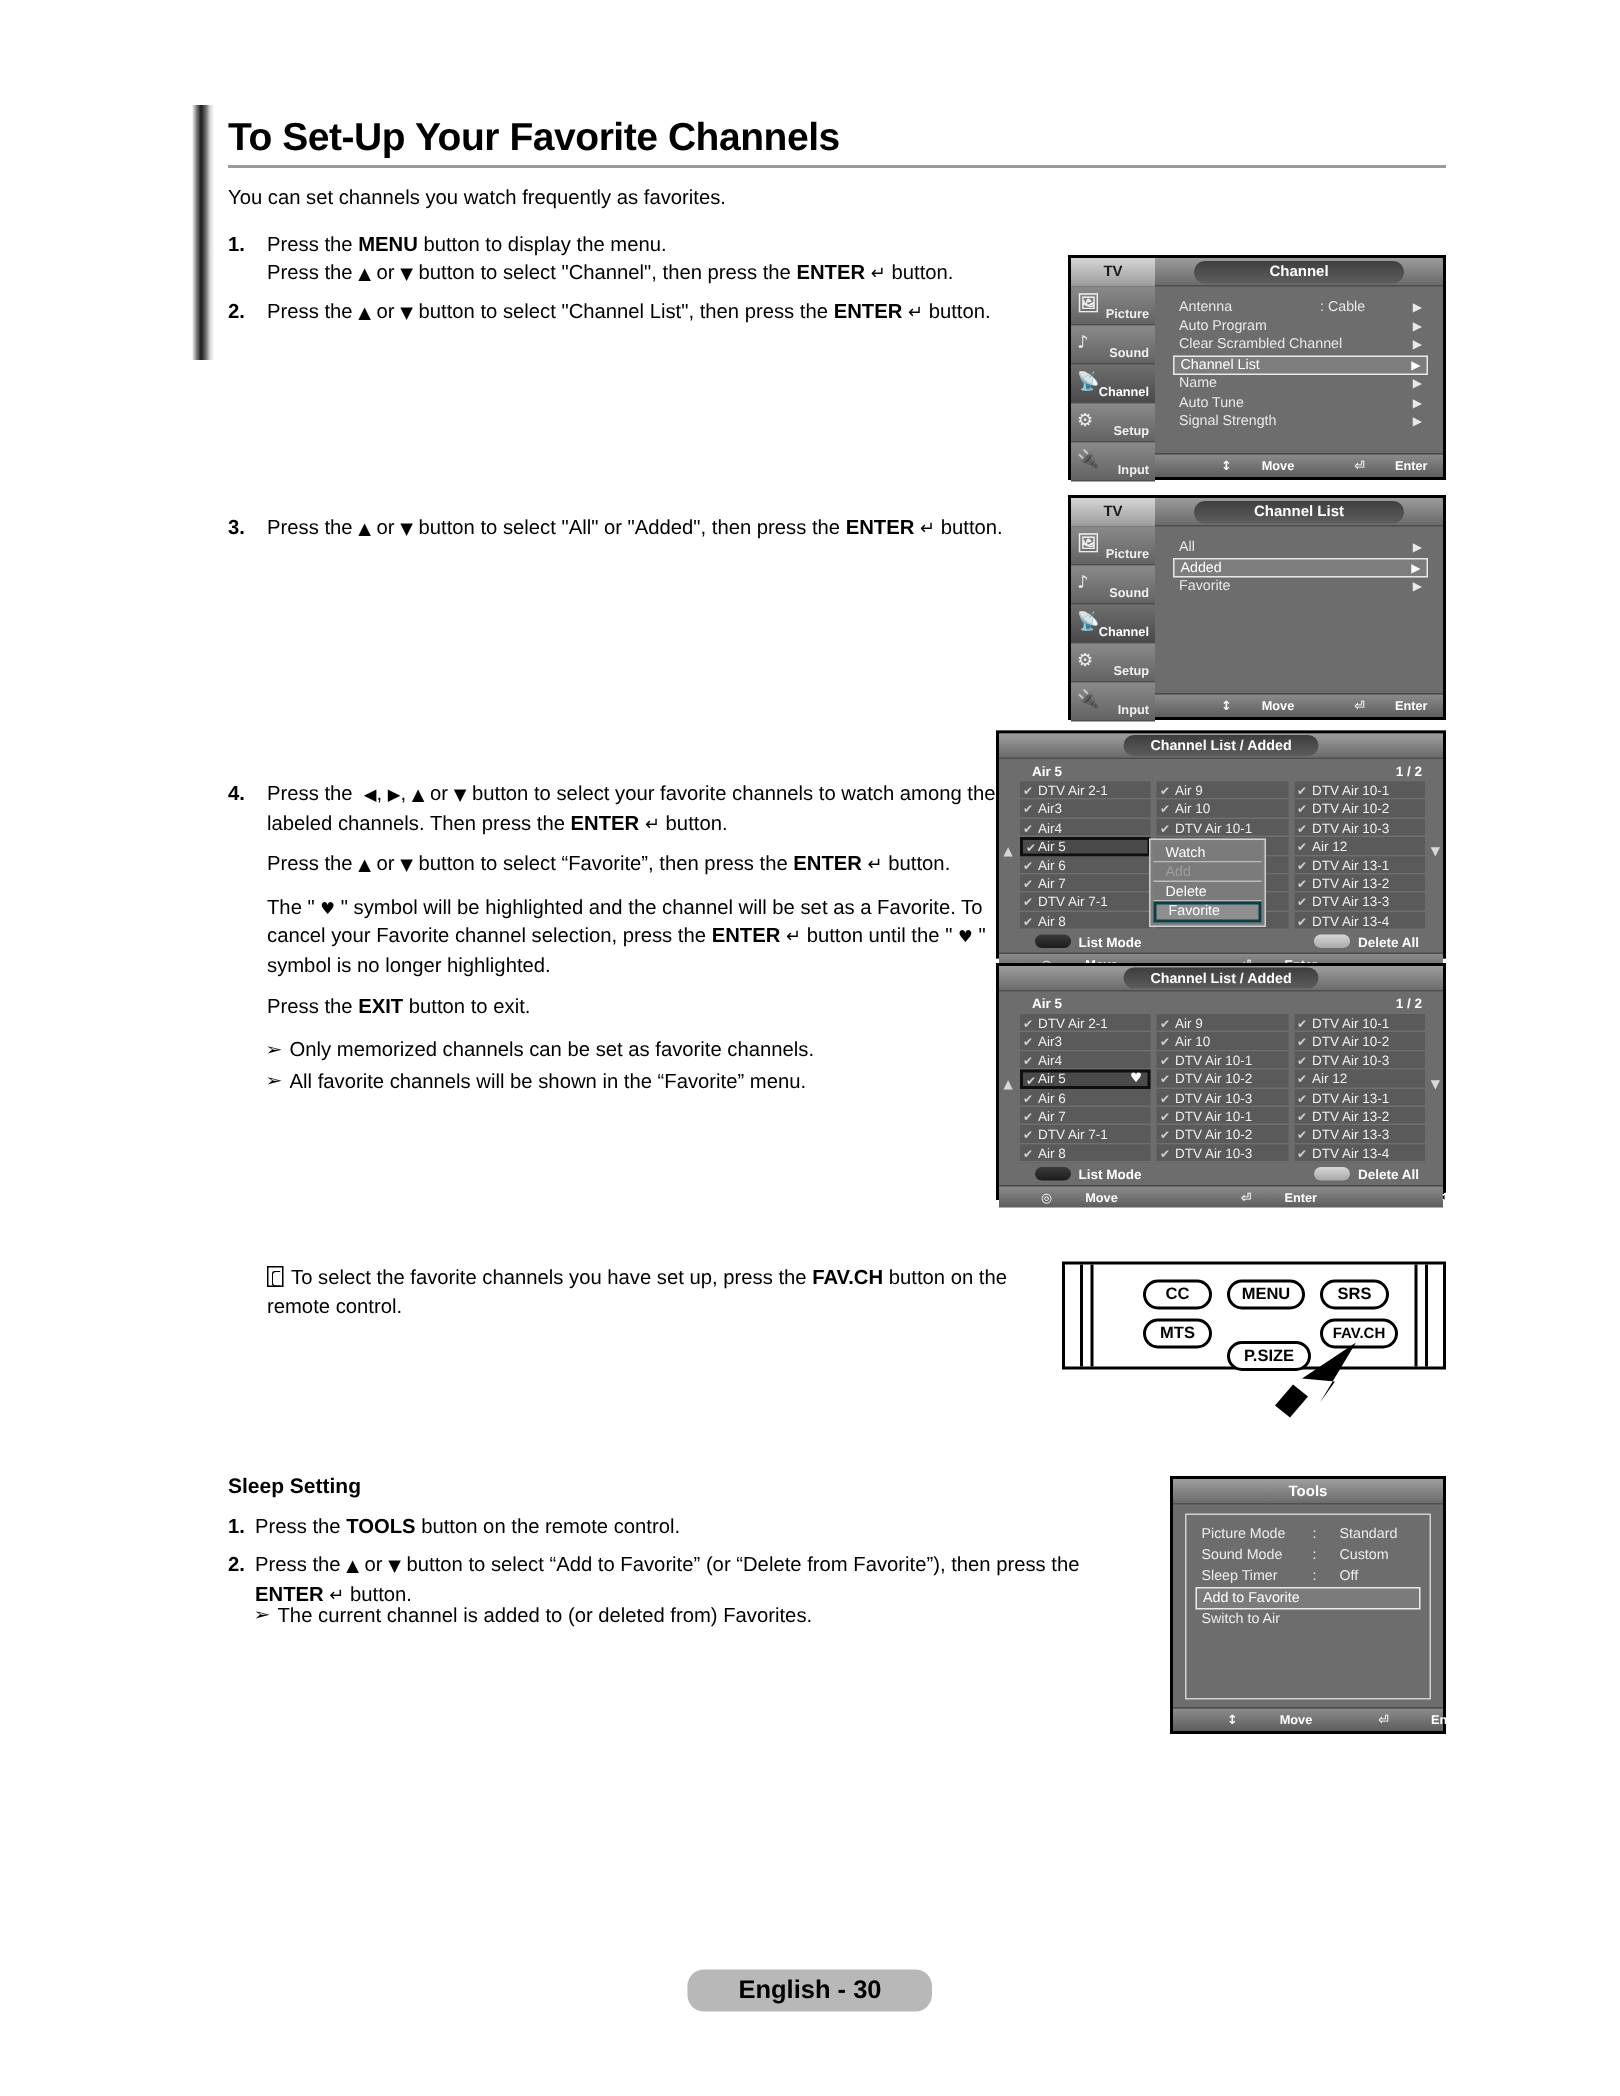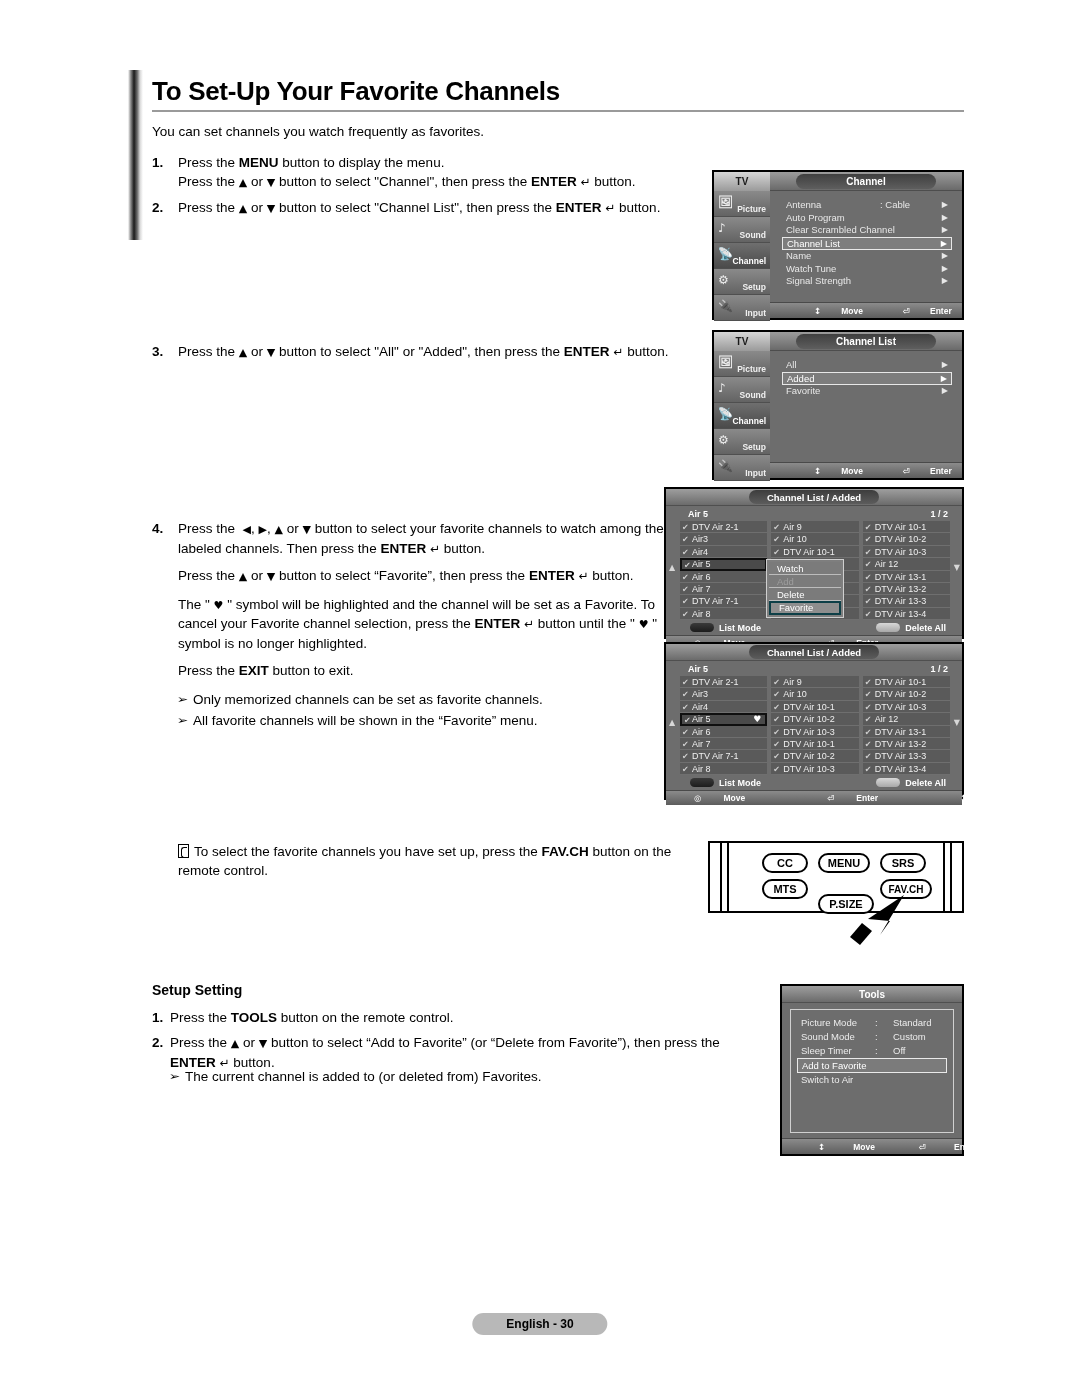--- a/index.html
+++ b/index.html
@@ -260,21 +260,21 @@
     border-top: 1px solid #4a4a4a;
     display: flex; align-items: center; font-size: 8.5px; font-weight: bold; color: #fff;
   }
   .tools-foot span { margin-left: 26px; }
   .tools-foot span:first-child { margin-left: 18px; }
 
   
   .footer {
     position: absolute; left: 50%; transform: translateX(-50%); top: 1313px;
     background: #b8b8b8; border-radius: 11px;
-    padding: 4px 34px; font-size: 12px; font-weight: bold; color: #000;
+    padding: 4px 34px; font-size: 17px; font-weight: bold; color: #000;
   }
 </style>
 </head>
 <body>
 
 <div class="page">
 
   <div class="side-bar"></div>
 
   <div class="title">To Set-Up Your Favorite Channels</div>
@@ -316,21 +316,21 @@
 
   <div class="notebox" style="left:178px; top:843px; width:530px;">
     <span class="rmk"></span>To select the favorite channels you have set up, press the <b>FAV.CH</b> button on the remote control.
   </div>
 
   <div class="notebox" style="left:178px; top:691px; width:500px;">
     <div class="note">Only memorized channels can be set as favorite channels.</div>
     <div class="note">All favorite channels will be shown in the “Favorite” menu.</div>
   </div>
 
-  <div class="easy-title">Setup Setting</div>
+  <div class="easy-title">Sleep Setting</div>
 
   <div class="easy-step" style="left:152px; top:1009px; width:560px;">
     <div class="num">1.</div>
     <div class="body">Press the <b>TOOLS</b> button on the remote control.</div>
   </div>
 
   <div class="easy-step" style="left:152px; top:1034px; width:612px;">
     <div class="num">2.</div>
     <div class="body">Press the <span class="arw">▲</span> or <span class="arw">▼</span> button to select “Add to Favorite” (or “Delete from Favorite”), then press the <b>ENTER</b> <span class="ent">↵</span> button.</div>
   </div>
@@ -365,21 +365,21 @@
             <span class="gl">🔌</span>
             <span>Input</span>
           </div>
       </div>
       <div class="osd-main">
         <div class="mrow"><span>Antenna</span><span class="val">: Cable</span><span class="car">▶</span></div>
         <div class="mrow"><span>Auto Program</span><span class="car">▶</span></div>
         <div class="mrow"><span>Clear Scrambled Channel</span><span class="car">▶</span></div>
         <div class="mrow sel"><span>Channel List</span><span class="car">▶</span></div>
         <div class="mrow"><span>Name</span><span class="car">▶</span></div>
-        <div class="mrow"><span>Watch Tune</span><span class="car">▶</span></div>
+        <div class="mrow"><span>Auto Tune</span><span class="car">▶</span></div>
         <div class="mrow"><span>Signal Strength</span><span class="car">▶</span></div>
       </div>
       <div class="osd-foot">
         <span><span class="gico">↕</span><span>Move</span></span>
         <span><span class="gico">⏎</span><span>Enter</span></span>
         <span><span class="gico">↷</span><span>Return</span></span>
       </div>
     </div>
   </div>
 

